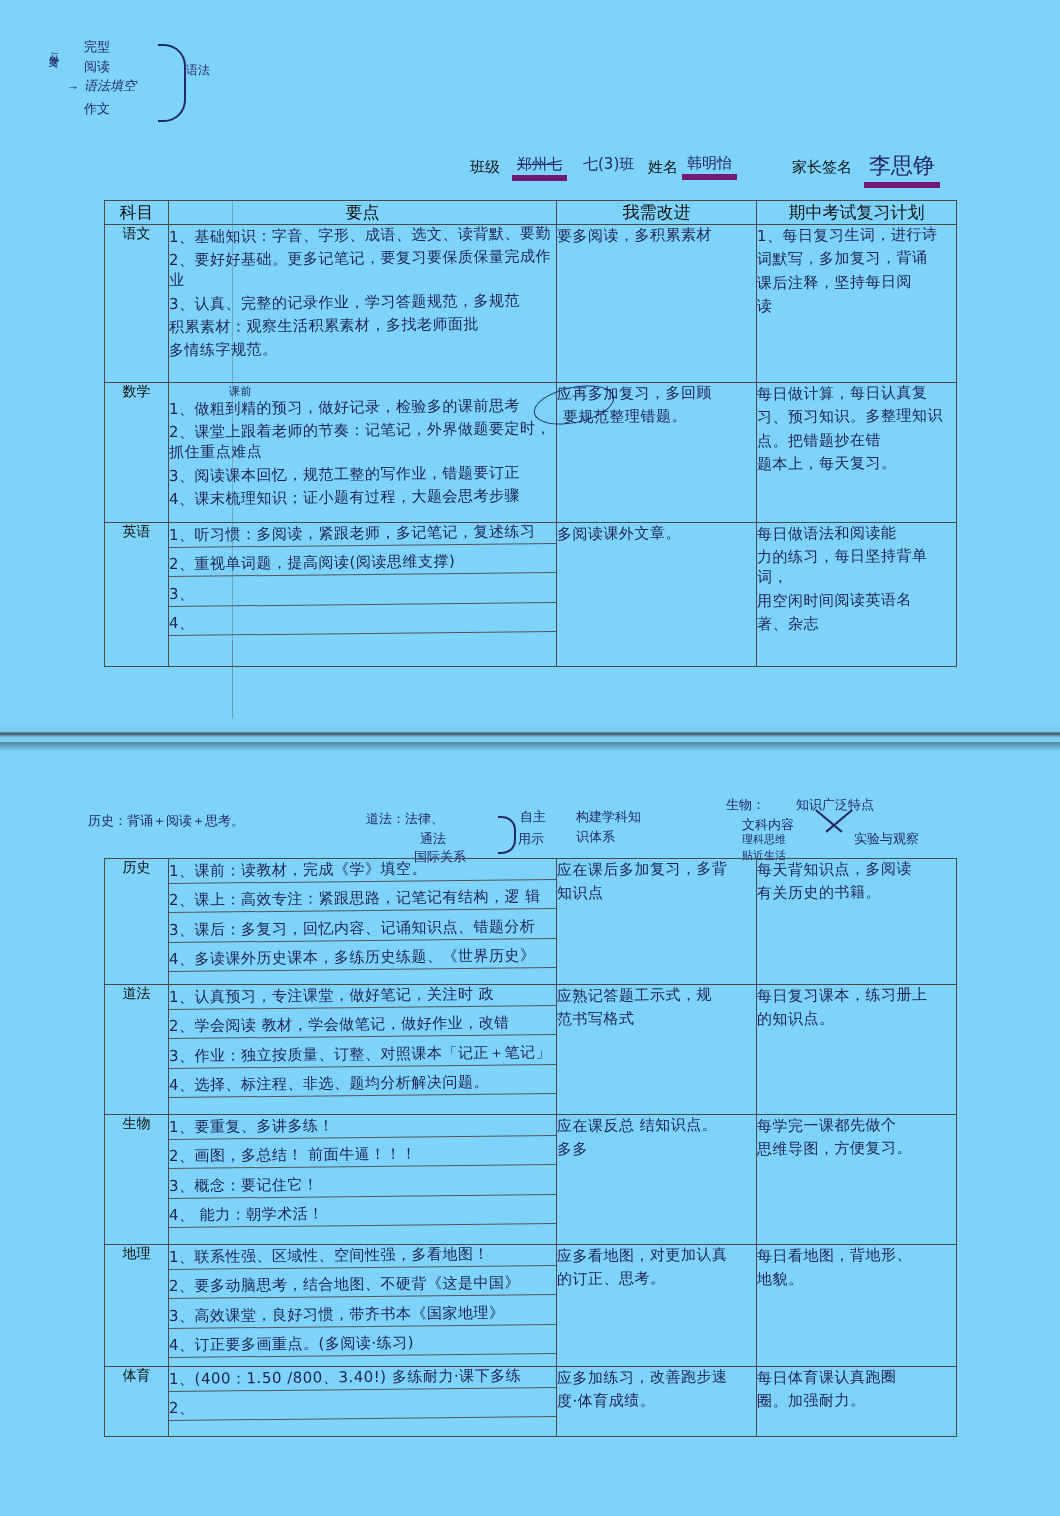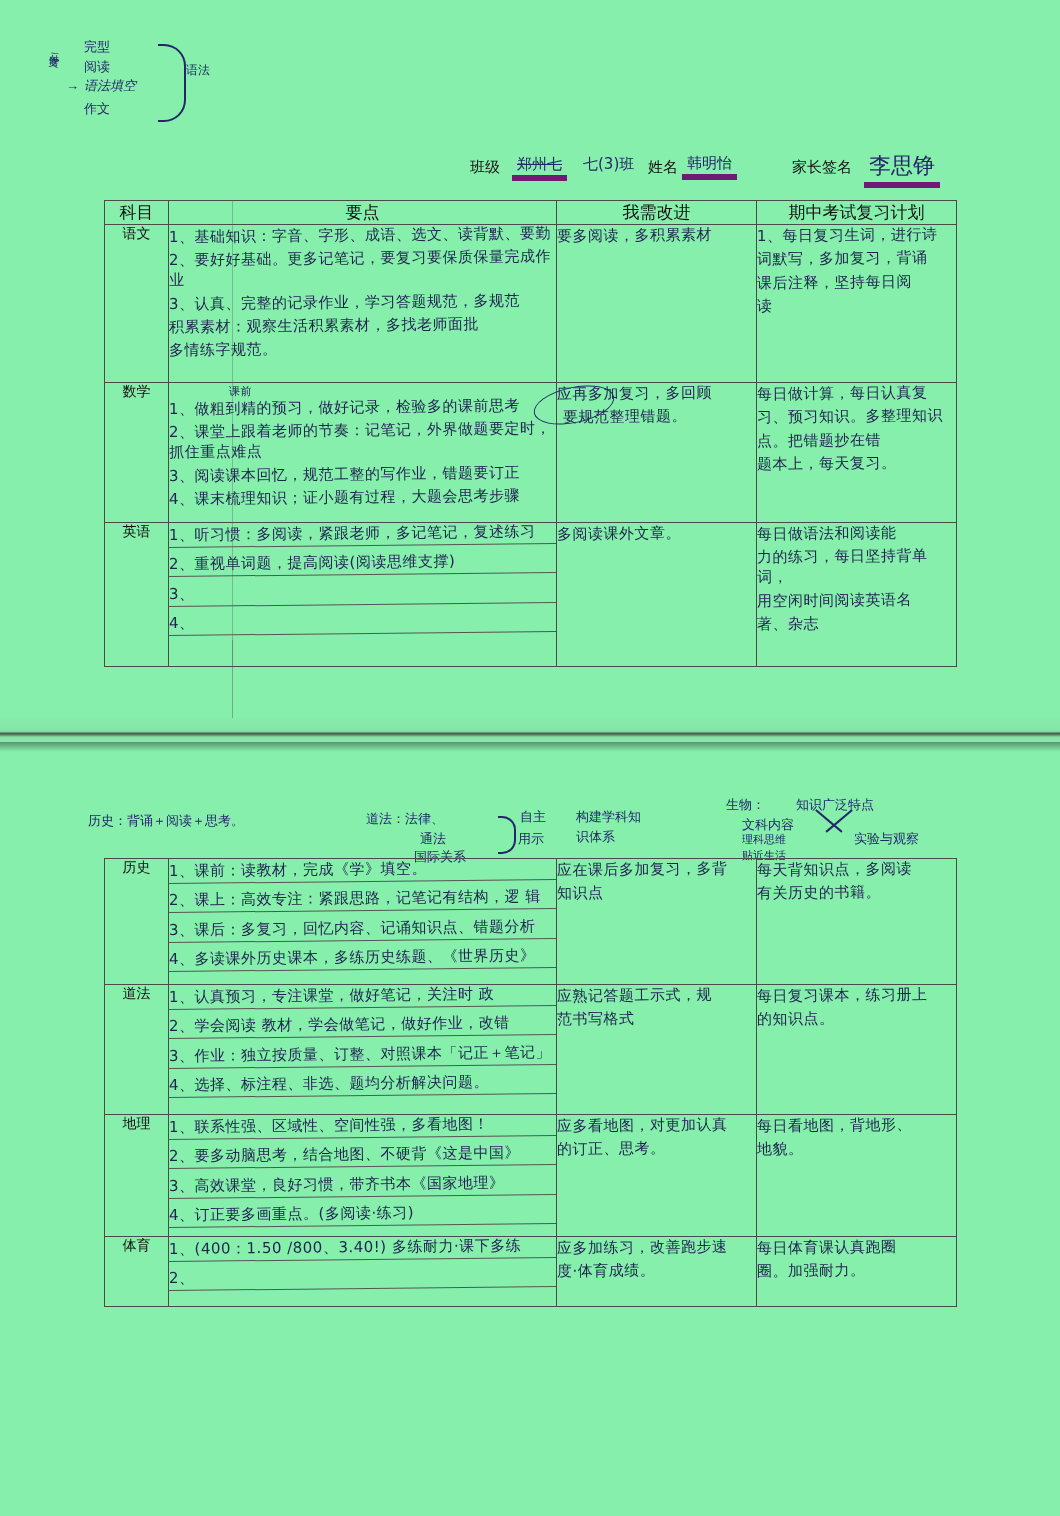--- a/index.html
+++ b/index.html
@@ -11,21 +11,21 @@
     width: 1060px;
     height: 1516px;
     position: relative;
     font-family: "Liberation Sans", sans-serif;
     color: #1a1a2e;
     overflow: hidden;
   }
   .page {
     position: absolute;
     inset: 0;
-    background: #86efac;
+    background: #7dd3fc;
   }
 
   
   .hw {
     font-family: "DejaVu Sans", sans-serif;
     color: #1f2350;
     font-size: 15px;
     line-height: 1.35;
     letter-spacing: 0.5px;
     transform: rotate(-0.7deg);
@@ -413,20 +413,37 @@
         <td class="cell">
           <span class="hw">应熟记答题工示式，规</span>
           <span class="hw">范书写格式</span>
         </td>
         <td class="cell">
           <span class="hw">每日复习课本，练习册上</span>
           <span class="hw">的知识点。</span>
         </td>
       </tr>
 
+      <tr style="height:130px">
+        <td class="subj">生物</td>
+        <td class="cell ruled">
+          <span class="hw">1、要重复、多讲多练！</span>
+          <span class="hw">2、画图，多总结！    前面牛逼！！！</span>
+          <span class="hw">3、概念：要记住它！</span>
+          <span class="hw">4、    能力：朝学术活！</span>
+        </td>
+        <td class="cell">
+          <span class="hw">应在课反总 结知识点。</span>
+          <span class="hw">多多</span>
+        </td>
+        <td class="cell">
+          <span class="hw">每学完一课都先做个</span>
+          <span class="hw">思维导图，方便复习。</span>
+        </td>
+      </tr>
 
       <tr style="height:122px">
         <td class="subj">地理</td>
         <td class="cell ruled">
           <span class="hw">1、联系性强、区域性、空间性强，多看地图！</span>
           <span class="hw">2、要多动脑思考，结合地图、不硬背《这是中国》</span>
           <span class="hw">3、高效课堂，良好习惯，带齐书本《国家地理》</span>
           <span class="hw">4、订正要多画重点。(多阅读·练习)</span>
         </td>
         <td class="cell">

